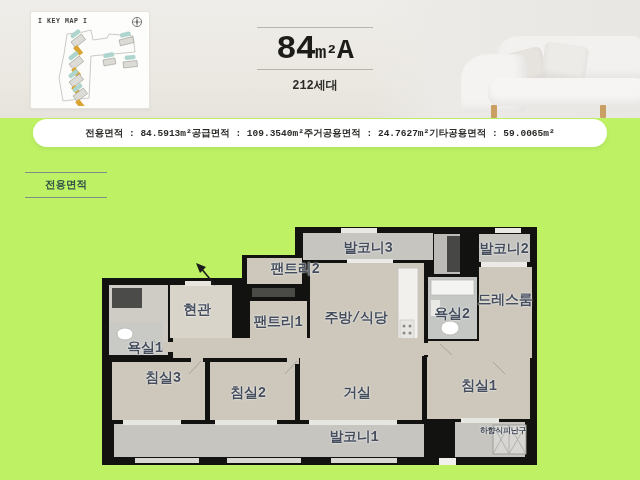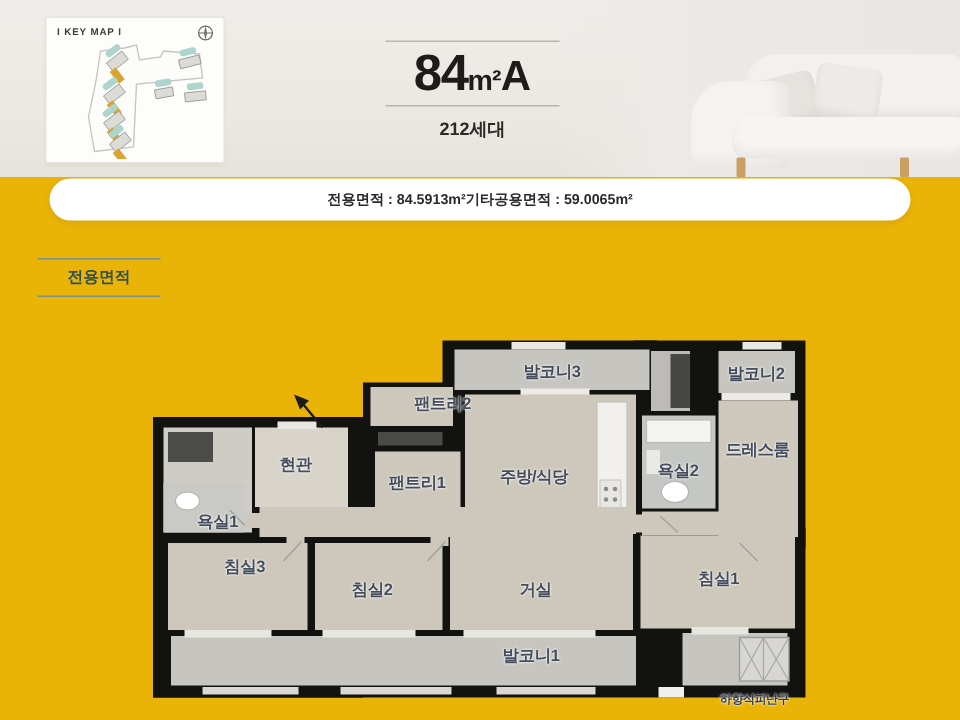--- a/index.html
+++ b/index.html
@@ -1,17 +1,17 @@
 <!DOCTYPE html>
 <html><head>
 <meta charset="utf-8">
 <style>
   html,body{margin:0;padding:0;}
   body{font-family:"Liberation Sans","DejaVu Sans",sans-serif;background:#e9e7e1;}
-  .page{position:relative;width:640px;height:480px;background:#eab308;overflow:hidden;}
+  .page{position:relative;width:640px;height:480px;background:#bef264;overflow:hidden;font-family:Liberation Mono, monospace;}
 
   
   .hero{position:absolute;left:0;top:0;width:640px;height:118px;
         background:linear-gradient(180deg,#efede9 0%,#ebe8e2 70%,#e6e3dd 100%);overflow:hidden;}
   .photo{position:absolute;right:0;top:0;width:270px;height:118px;
          background:linear-gradient(90deg,rgba(236,234,230,0) 0%,#eceae6 25%,#e9e7e3 100%);}
   
   .sofa{position:absolute;right:-6px;bottom:0;width:185px;height:82px;}
   .sofa-back{position:absolute;right:0;top:0;width:150px;height:44px;background:#f2f1ef;border-radius:22px 14px 0 0;box-shadow:inset 0 -6px 8px rgba(0,0,0,.05);}
   .sofa-arm{position:absolute;left:0;bottom:6px;width:66px;height:58px;background:#f4f3f1;border-radius:26px 10px 6px 6px;box-shadow:inset -6px -4px 10px rgba(0,0,0,.06);}
@@ -41,21 +41,21 @@
   .stat-item{font-size:9.5px;font-weight:bold;color:#2a2a28;white-space:nowrap;}
 
   
   .badge{position:absolute;left:25px;top:172px;width:82px;text-align:center;padding:5px 0 5px 0;
          border-top:1px solid #7e8f88;border-bottom:1px solid #7e8f88;
          font-size:10.5px;font-weight:bold;color:#2f5249;cursor:pointer;background:transparent;}
 
   
   .plan{position:absolute;left:95px;top:222px;width:450px;height:246px;}
   .plan svg{position:absolute;left:0;top:0;}
-  .room-label{position:absolute;transform:translate(-50%,-50%);font-size:11px;font-weight:bold;color:#454d5c;
+  .room-label{position:absolute;transform:translate(-50%,-50%);font-size:14px;font-weight:bold;color:#454d5c;
               white-space:nowrap;letter-spacing:-0.3px;
               text-shadow:0 0 2px rgba(255,255,255,.95),0 0 1px rgba(255,255,255,.95);}
   .room-label.small{font-size:8px;color:#343c49;}
 </style>
 </head>
 <body>
 
 <div class="page">
 
   <div class="hero">
@@ -122,20 +122,22 @@
       <div class="title-main">
         <span class="t-num">84</span><span class="t-unit">m²</span><span class="t-type">A</span>
       </div>
       <div class="title-rule"></div>
       <div class="households">212세대</div>
     </div>
   </div>
 
   <div class="stats">
     <span class="stat-item">전용면적 : 84.5913m²</span>
+    <span class="stat-item">공급면적 : 109.3540m²</span>
+    <span class="stat-item">주거공용면적 : 24.7627m²</span>
     <span class="stat-item">기타공용면적 : 59.0065m²</span>
   </div>
 
   <div class="badge">전용면적</div>
 
   <div class="plan">
     <svg width="450" height="246" viewBox="0 0 450 246">
 
       <g fill="#121210">
         <rect x="7" y="56" width="140" height="187"></rect>
@@ -237,16 +239,16 @@
     <div class="room-label" style="left:183px;top:100px;">팬트리1</div>
     <div class="room-label" style="left:261px;top:96px;">주방/식당</div>
     <div class="room-label" style="left:357px;top:92px;">욕실2</div>
     <div class="room-label" style="left:410px;top:78px;">드레스룸</div>
     <div class="room-label" style="left:50px;top:126px;">욕실1</div>
     <div class="room-label" style="left:68px;top:156px;">침실3</div>
     <div class="room-label" style="left:153px;top:171px;">침실2</div>
     <div class="room-label" style="left:262px;top:171px;">거실</div>
     <div class="room-label" style="left:384px;top:164px;">침실1</div>
     <div class="room-label" style="left:259px;top:215px;">발코니1</div>
-    <div class="room-label small" style="left:408px;top:208px;margin-top:36px;">하향식피난구</div>
+    <div class="room-label small" style="left:408px;top:208px;">하향식피난구</div>
   </div>
 
 </div>
 
 </body></html>

